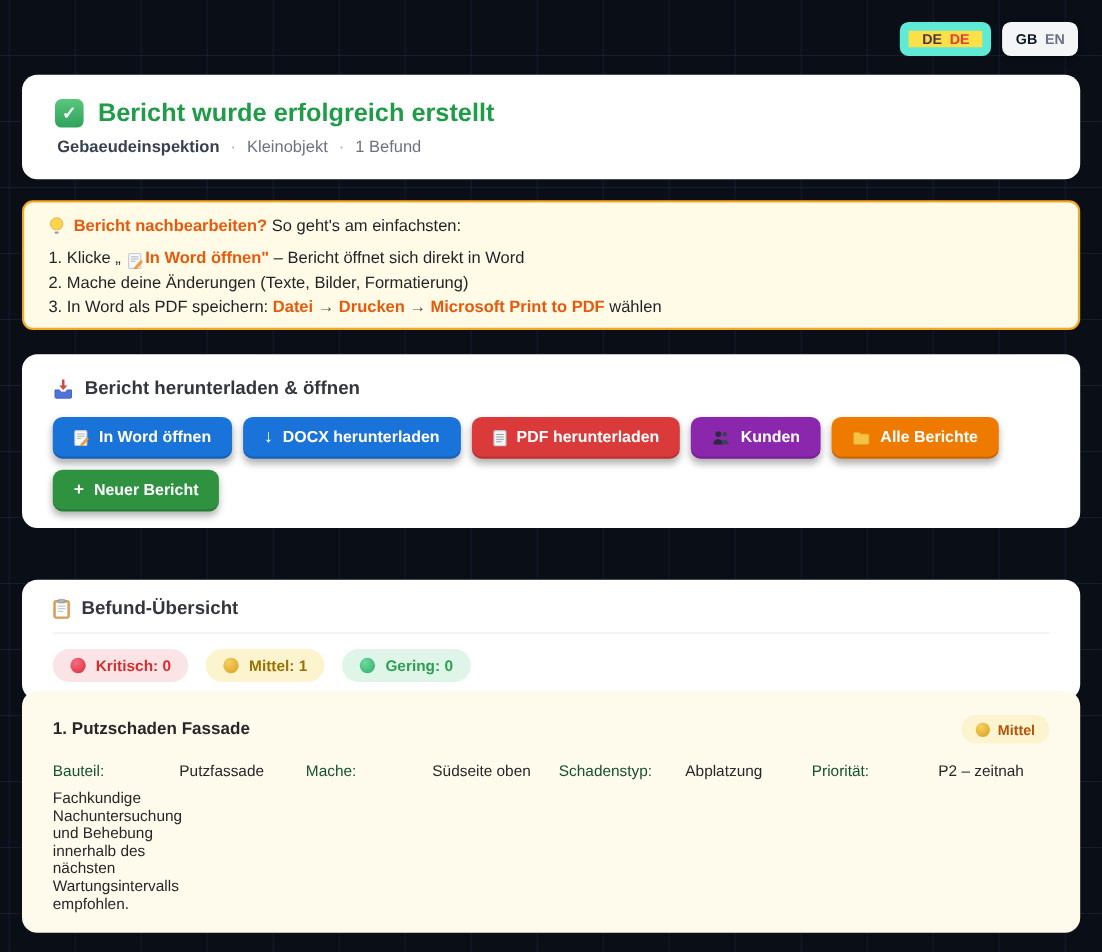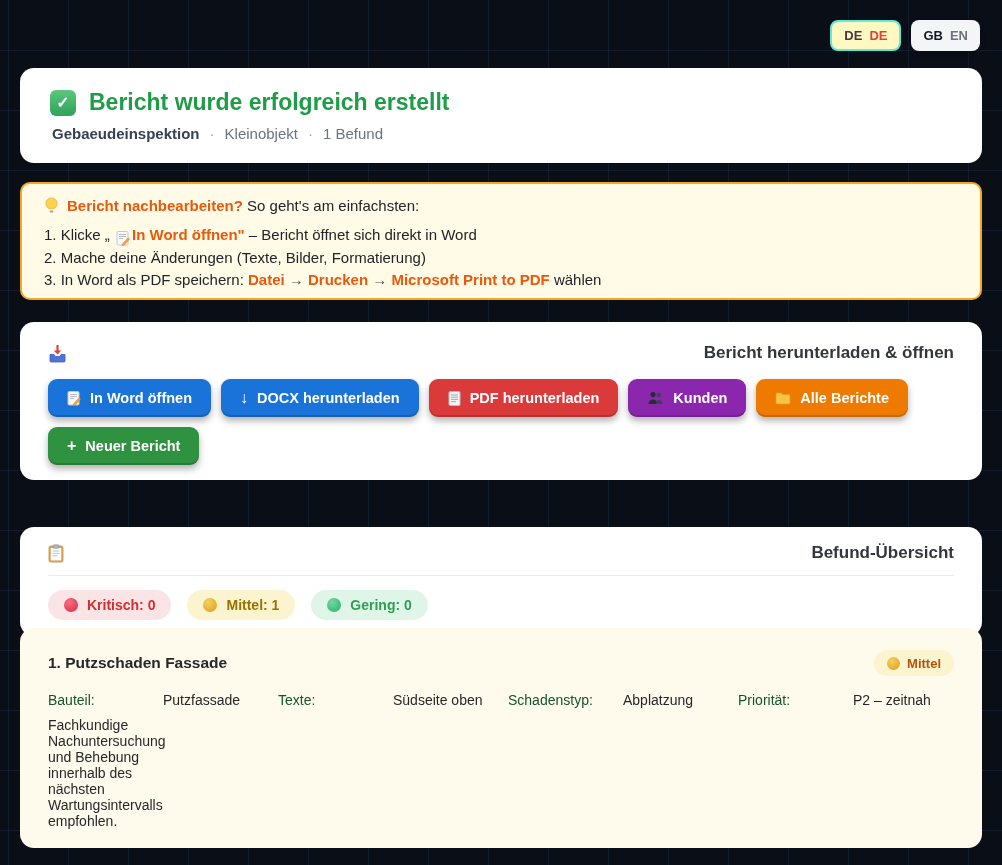--- a/index.html
+++ b/index.html
@@ -14,21 +14,21 @@
     background-size:60px 60px;
     background-position:8px 50px;
     overflow:hidden;
   }
   .card { position:absolute; left:20px; width:962px; background:#ffffff; border-radius:14px; }
 
   
   .lang-bar { position:absolute; top:20px; right:22px; display:flex; gap:10px; }
   .lang-btn { height:31px; border-radius:8px; display:flex; align-items:center; gap:7px;
               padding:0 12px; font-size:13px; font-weight:bold; cursor:pointer; }
-  .lang-de { background:#fef9c3; border:2px solid #5eead4; color:#e23d3d;text-align:right; }
+  .lang-de { background:#fde047; border:8px solid #5eead4; color:#e23d3d;text-align:right; }
   .lang-de .flag { color:#4d3740; }
   .lang-en { background:#f4f5f7; border:none; color:#6b7280; box-shadow:0 2px 5px rgba(0,0,0,0.35); }
   .lang-en .flag { color:#111827; }
 
   
   .success-card { top:68px; height:95px; padding:21px 30px; }
   .success-title { display:flex; align-items:center; gap:13px; font-size:23px; font-weight:bold; color:#1e9c47; }
   .check-icon { width:26px; height:26px; border-radius:6px; flex:none;
                 background:linear-gradient(180deg,#5ac77c,#2fa25c);
                 color:#fff; font-size:16px; font-weight:bold;
@@ -42,21 +42,21 @@
   .tip-card { top:182px; height:118px; background:#fffbe6; border:2px solid #f5a623;
               border-radius:10px; padding:13px 22px; font-size:15px; color:#212529; }
   .tip-title { display:flex; align-items:center; gap:8px; margin-bottom:10px; white-space:pre-wrap; }
   .tip-strong { color:#e8590c; font-weight:bold; }
   .tip-step { line-height:22.5px; white-space:pre-wrap; }
   .tip-step .inline-icon { position:relative; top:2px; margin:0 2px; }
   .arrow { color:#495057; }
 
   
   .download-card { top:322px; height:158px; padding:21px 28px; }
-  .section-title { display:flex; align-items:center; gap:10px; font-size:17px; font-weight:bold; color:#33373d;justify-content:space-between; }
+  .section-title { display:flex; align-items:center; gap:10px; font-size:17px; font-weight:bold; color:#33373d; }
   .btn-row { display:flex; flex-wrap:wrap; gap:10px; margin-top:16px; }
   .btn { height:38px; border:none; border-radius:9px; padding:0 19px; cursor:pointer;
          display:flex; align-items:center; gap:9px; color:#fff; font-weight:bold; font-size:14.5px;
          font-family:"Liberation Sans", sans-serif;
          box-shadow:0 4px 7px rgba(0,0,0,0.30), inset 0 -2px 0 rgba(0,0,0,0.15); }
   .btn-blue   { background:#1a73d8; }
   .btn-red    { background:#da3a3a; }
   .btn-purple { background:#8b27ad; }
   .btn-orange { background:#ef7a00; }
   .btn-green  { background:#2f9240; }
@@ -219,21 +219,21 @@
   <div class="finding-header">
     <span class="finding-title">1. Putzschaden Fassade</span>
     <span class="sev-badge">
       <span class="sev-dot"></span>
       <span>Mittel</span>
     </span>
   </div>
   <div class="fields">
     <span class="flabel">Bauteil:</span>
     <span class="fvalue">Putzfassade</span>
-    <span class="flabel">Texte:</span>
+    <span class="flabel">Mache:</span>
     <span class="fvalue">Südseite oben</span>
     <span class="flabel">Schadenstyp:</span>
     <span class="fvalue">Abplatzung</span>
     <span class="flabel">Priorität:</span>
     <span class="fvalue">P2 – zeitnah</span>
     <span class="fvalue">Fachkundige Nachuntersuchung und Behebung innerhalb des nächsten Wartungsintervalls empfohlen.</span>
   </div>
 </div>
 
 </body></html>

